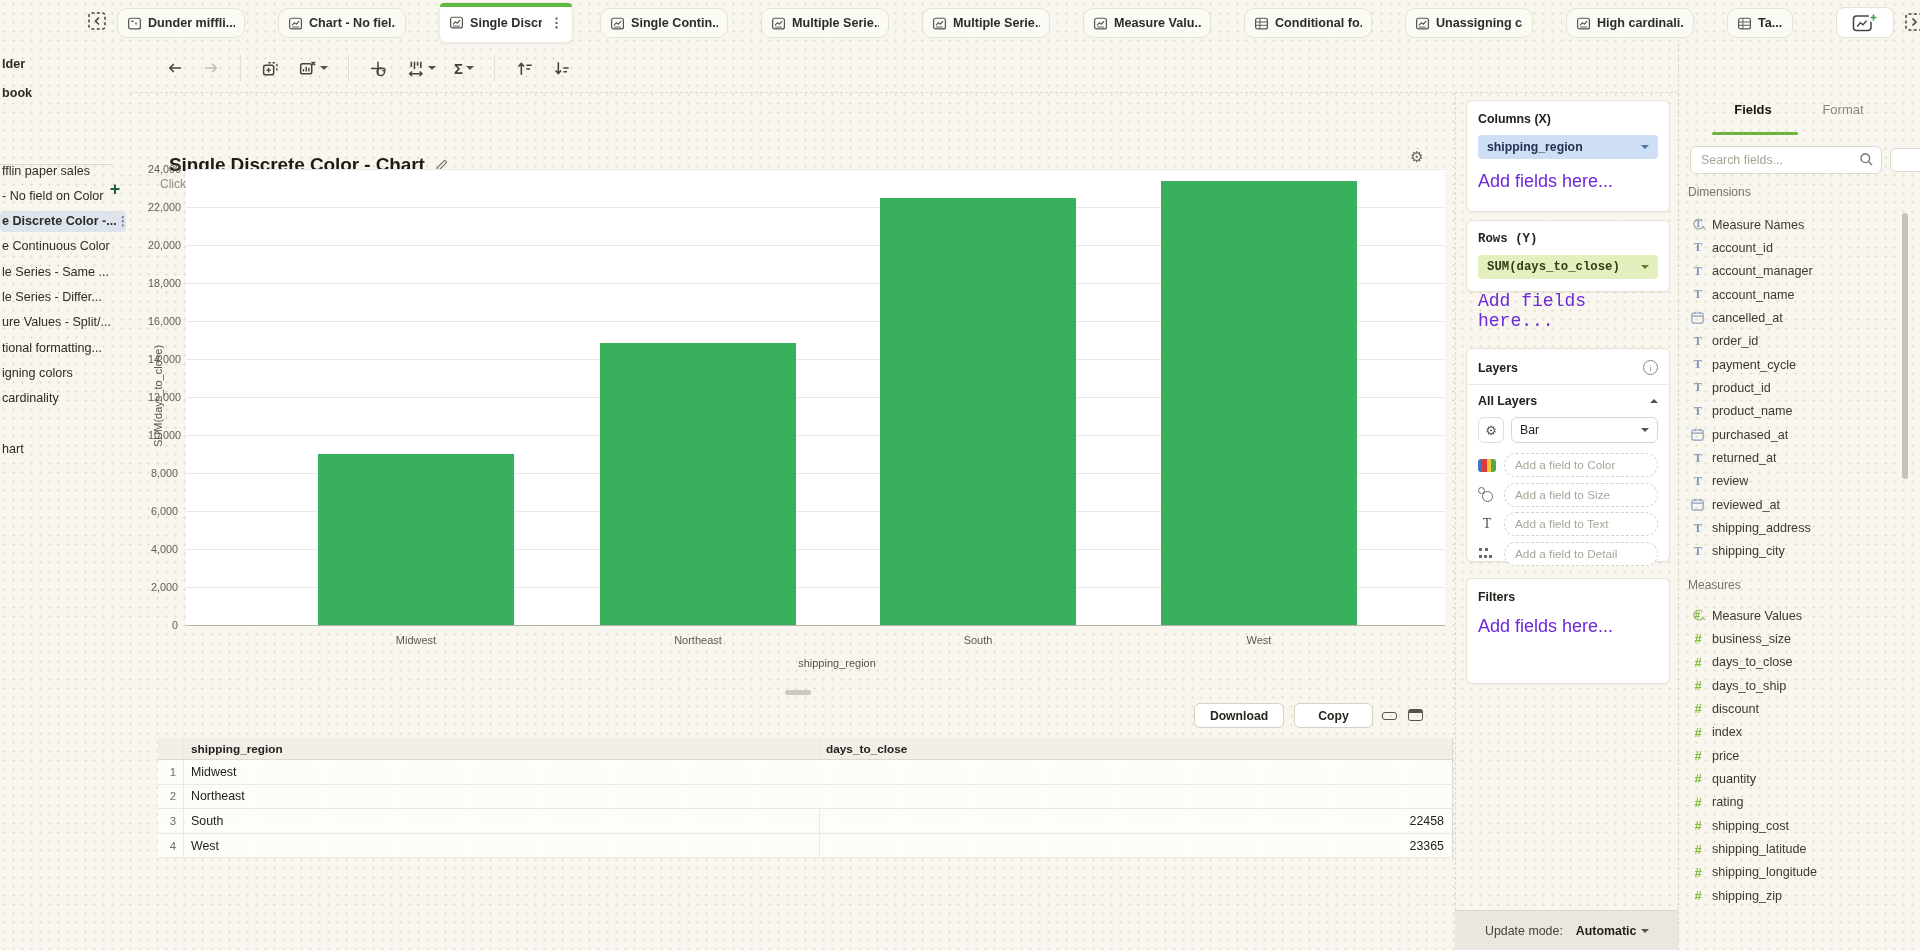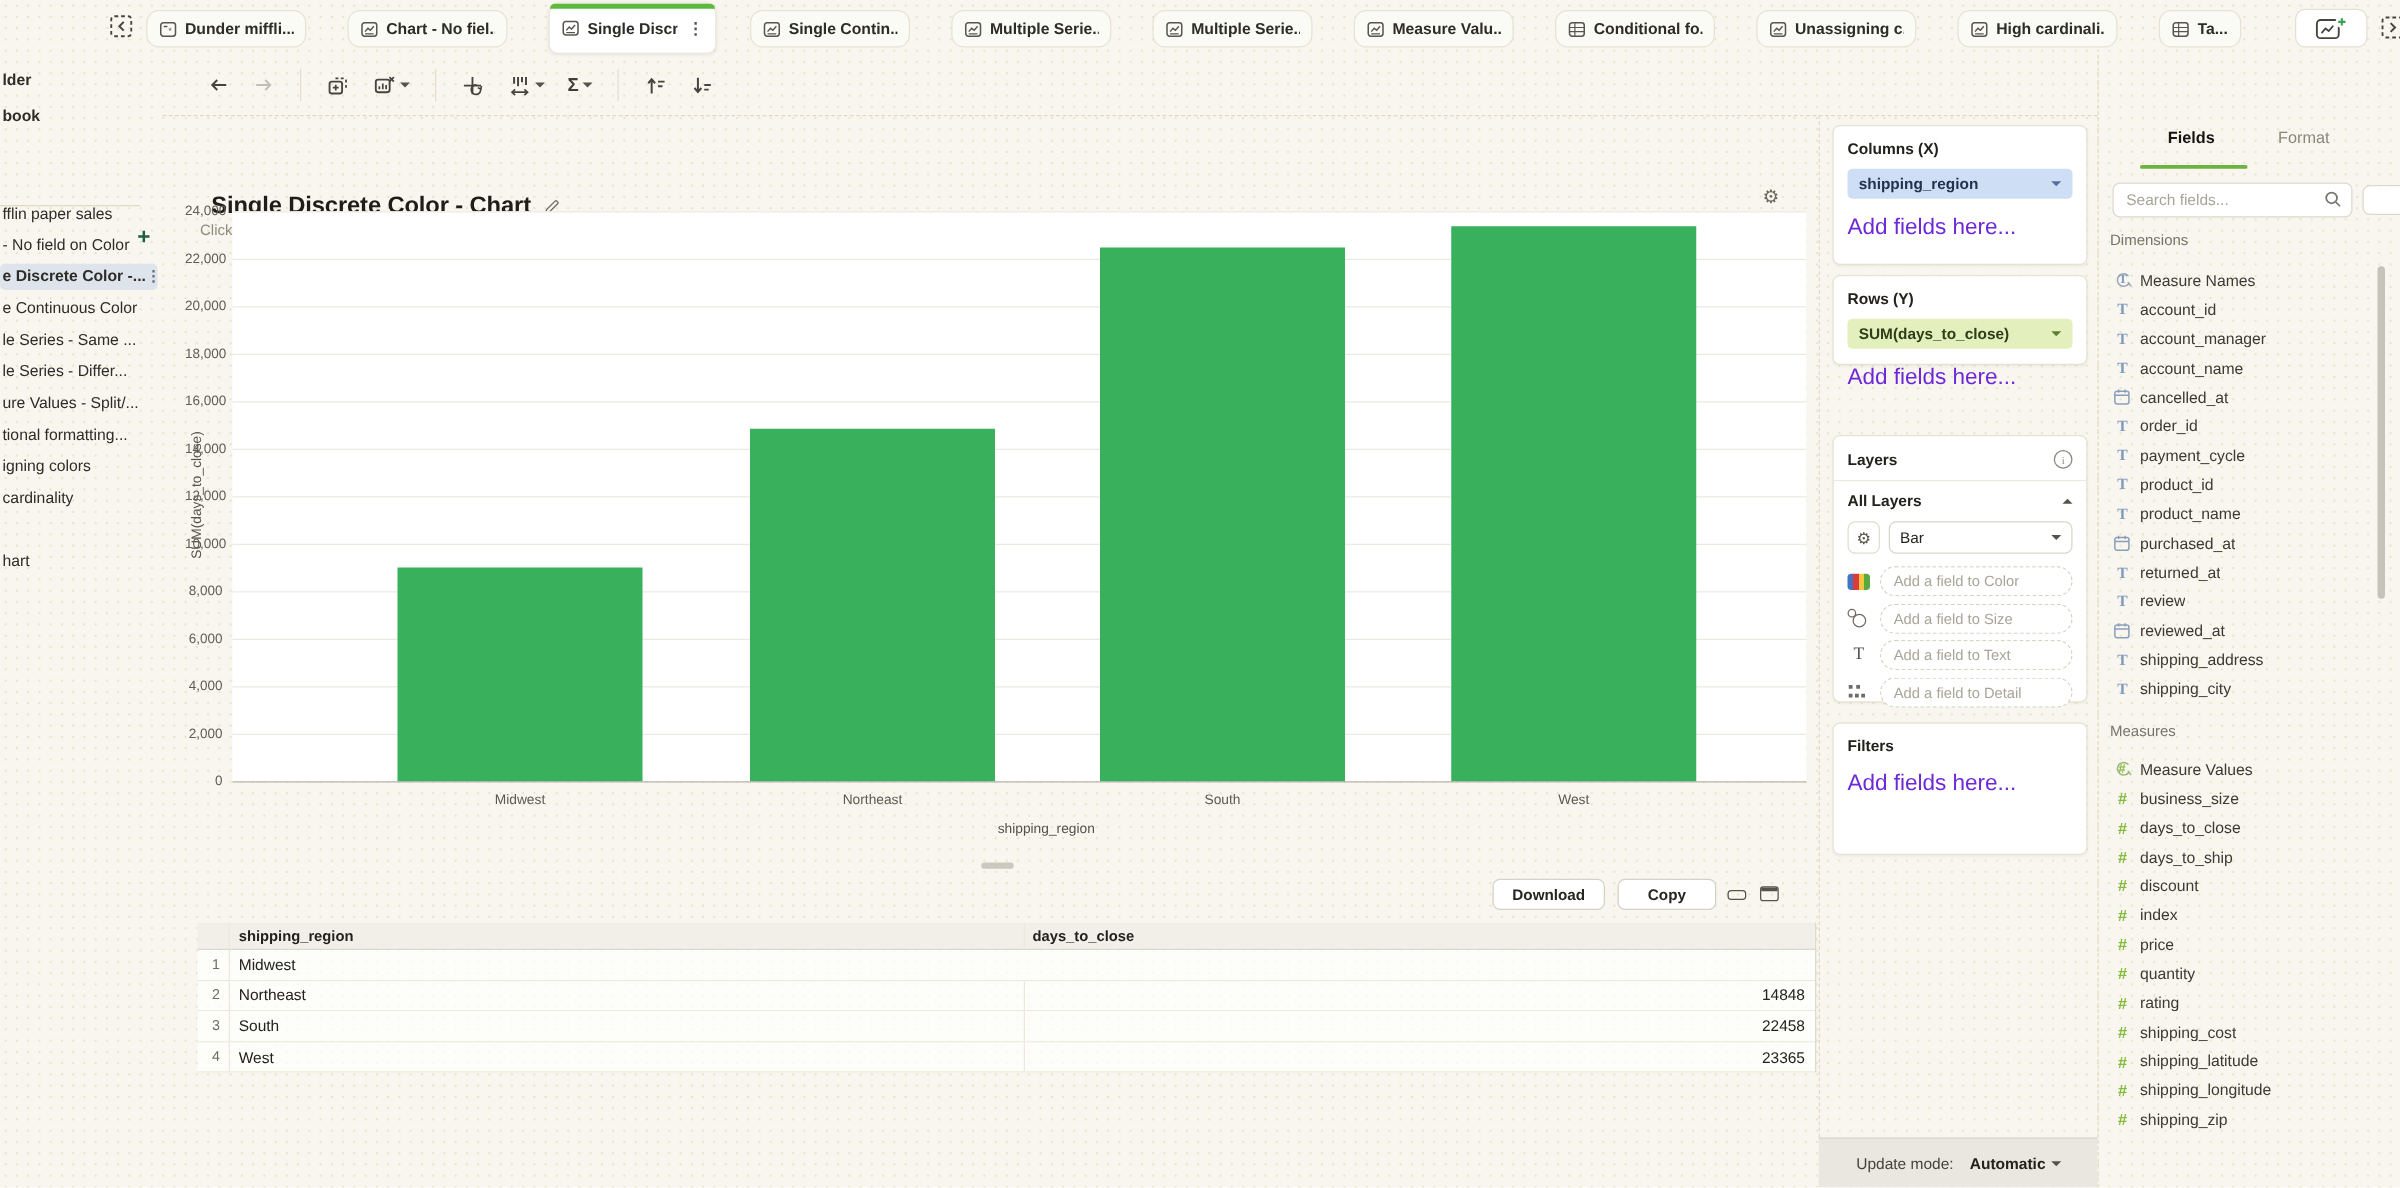--- a/index.html
+++ b/index.html
@@ -435,21 +435,20 @@
           <div class="t-c t-col0">shipping_region</div>
           <div class="t-c t-col1">days_to_close</div>
         </div>
         <div class="t-row">
           <div class="t-c t-idx">1</div>
           <div class="t-c t-col0">Midwest</div>
         </div>
         <div class="t-row">
           <div class="t-c t-idx">2</div>
           <div class="t-c t-col0">Northeast</div>
-          <div class="t-c t-col1">14848</div>
         </div>
         <div class="t-row">
           <div class="t-c t-idx">3</div>
           <div class="t-c t-col0">South</div>
           <div class="t-c t-col1">22458</div>
         </div>
         <div class="t-row">
           <div class="t-c t-idx">4</div>
           <div class="t-c t-col0">West</div>
           <div class="t-c t-col1">23365</div>
@@ -459,21 +458,21 @@
 
   <section class="shelf">
     <div class="card" style="top:56px;height:112px;">
       <div class="card-title">Columns (X)</div>
       <div class="pill blue">
           <span>shipping_region</span>
           <span class="caret"></span>
         </div>
       <div class="placeholder">Add fields here...</div>
     </div>
-    <div class="card" style="top:176px;height:72px;">
+    <div class="card" style="top:176px;height:72px;font-family:Liberation Mono, monospace;">
       <div class="card-title">Rows (Y)</div>
       <div class="pill green">
           <span>SUM(days_to_close)</span>
           <span class="caret"></span>
         </div>
       <div class="placeholder">Add fields here...</div>
     </div>
     <div class="card" style="top:304px;height:214px;">
       <div class="layers-head">
         <span class="card-title">Layers</span>

